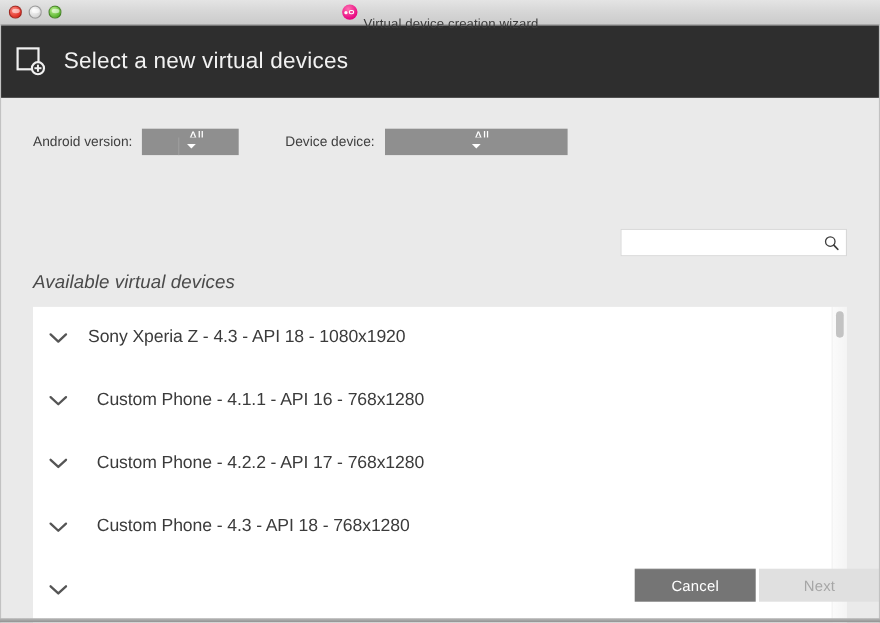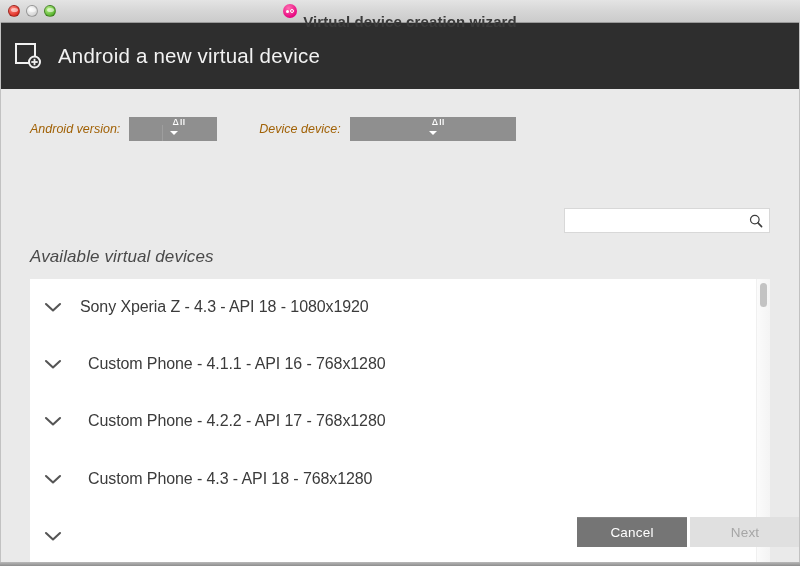--- a/index.html
+++ b/index.html
@@ -91,23 +91,23 @@
     background: #ffffff;
   }
   .title-icon .dot.big {
     width: 4.5px;
     height: 4.5px;
     border: 1px solid #ffffff;
     background: transparent;
     box-sizing: border-box;
   }
   .title-text {
-    font-size: 15px;
+    font-size: 12px;
     color: #3b3b3b;
-    font-weight: bold;
+    font-weight: normal;
     letter-spacing: 0.1px;
     margin-top: 20px;
   }
 
   
   .header {
     height: 66px;
     background: #2e2e2e;
     display: flex;
     align-items: center;
@@ -138,24 +138,23 @@
   
   .filters {
     display: flex;
     align-items: center;
     padding: 19px 0 0 30px;
     box-sizing: border-box;
     height: 60px;
   }
   .filter-label {
     font-size: 12.5px;
-    color: #a16207;
+    color: #404040;
     margin-right: 9px;
     white-space: nowrap;
-    font-style: italic;
   }
   .combo {
     position: relative;
     height: 24px;
     background: #8f8f8f;
     display: flex;
     align-items: center;
     box-sizing: border-box;
     cursor: default;
     border: none;
@@ -370,21 +369,21 @@
 
   <div class="header">
     <div class="header-icon">
       <svg width="30" height="30" viewBox="0 0 30 30" aria-hidden="true">
         <rect x="2" y="3" width="19" height="19" fill="none" stroke="#f0f0f0" stroke-width="2"></rect>
         <circle cx="20.5" cy="21" r="5.5" fill="#2e2e2e" stroke="#f0f0f0" stroke-width="2"></circle>
         <rect x="19.6" y="17.8" width="1.8" height="6.4" fill="#f0f0f0"></rect>
         <rect x="17.3" y="20.1" width="6.4" height="1.8" fill="#f0f0f0"></rect>
       </svg>
     </div>
-    <div class="header-title">Android a new virtual device</div>
+    <div class="header-title">Select a new virtual devices</div>
   </div>
 
   <div class="body-area">
 
     <div class="filters">
       <span class="filter-label">Android version:</span>
       <div class="combo version">
         <span class="combo-value">All</span>
         <span class="combo-arrow">
             <i></i>

